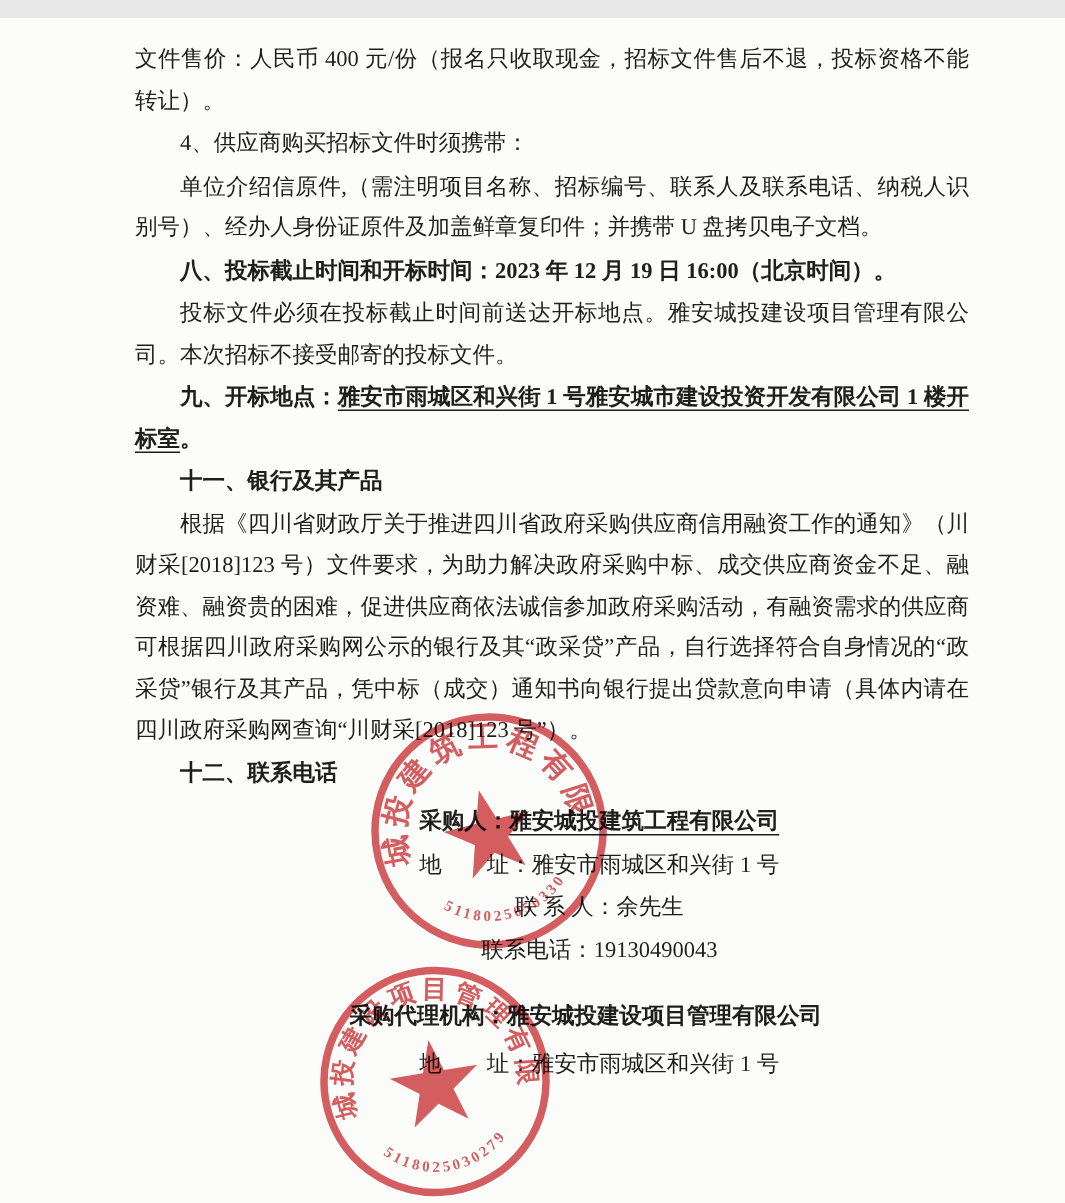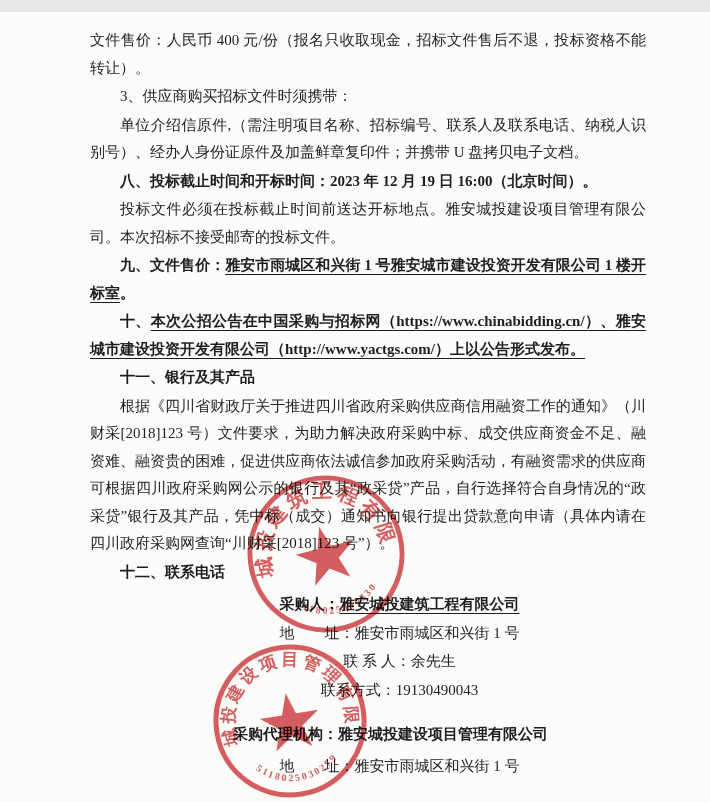--- a/index.html
+++ b/index.html
@@ -51,38 +51,37 @@
   .ring-14 { font-size: 17px; letter-spacing: 3.5px; }
   .seal-num { fill: #d2494b; font-size: 10px; letter-spacing: 2.2px; font-weight: bold; }
 </style>
 </head>
 <body>
 
 <div class="page">
   <div class="content">
 
     <p>文件售价：人民币 400 元/份（报名只收取现金，招标文件售后不退，投标资格不能转让）。</p>
-    <p class="ind">3、供应商购买招标文件时须携带：</p>
+    <p class="ind">4、供应商购买招标文件时须携带：</p>
     <p class="ind">单位介绍信原件,（需注明项目名称、招标编号、联系人及联系电话、纳税人识别号）、经办人身份证原件及加盖鲜章复印件；并携带 U 盘拷贝电子文档。</p>
     <p class="ind bold">八、投标截止时间和开标时间：2023 年 12 月 19 日 16:00（北京时间）。</p>
     <p class="ind">投标文件必须在投标截止时间前送达开标地点。雅安城投建设项目管理有限公司。本次招标不接受邮寄的投标文件。</p>
 
-    <p class="ind bold"><span>九、文件售价：</span><span class="u">雅安市雨城区和兴街 1 号雅安城市建设投资开发有限公司 1 楼开标室</span><span>。</span></p>
+    <p class="ind bold"><span>九、开标地点：</span><span class="u">雅安市雨城区和兴街 1 号雅安城市建设投资开发有限公司 1 楼开标室</span><span>。</span></p>
 
-    <p class="ind bold"><span>十、</span><span class="u">本次公招公告在中国采购与招标网（https://www.chinabidding.cn/）、雅安城市建设投资开发有限公司（http://www.yactgs.com/）上以公告形式发布。</span></p>
 
     <p class="ind bold">十一、银行及其产品</p>
     <p class="ind">根据《四川省财政厅关于推进四川省政府采购供应商信用融资工作的通知》（川财采[2018]123 号）文件要求，为助力解决政府采购中标、成交供应商资金不足、融资难、融资贵的困难，促进供应商依法诚信参加政府采购活动，有融资需求的供应商可根据四川政府采购网公示的银行及其“政采贷”产品，自行选择符合自身情况的“政采贷”银行及其产品，凭中标（成交）通知书向银行提出贷款意向申请（具体内请在四川政府采购网查询“川财采[2018]123 号”）。</p>
     <p class="ind bold">十二、联系电话</p>
 
     <div class="contact contact-buyer">
       <p class="bold"><span>采购人：</span><span class="u">雅安城投建筑工程有限公司</span></p>
       <p><span>地　　址：</span><span>雅安市雨城区和兴街 1 号</span></p>
       <p><span>联 系 人：</span><span>余先生</span></p>
-      <p><span>联系方式：</span><span>19130490043</span></p>
+      <p><span>联系电话：</span><span>19130490043</span></p>
     </div>
 
     <div class="contact contact-agency">
       <p class="bold"><span>采购代理机构：</span><span>雅安城投建设项目管理有限公司</span></p>
       <div class="agency-rows">
         <p><span>地　　址：</span><span>雅安市雨城区和兴街 1 号</span></p>
 
       </div>
     </div>
 

